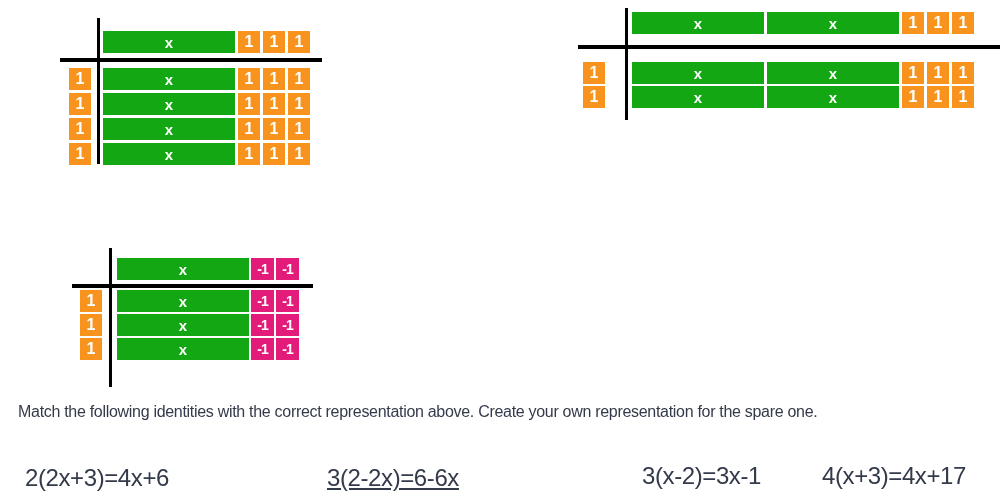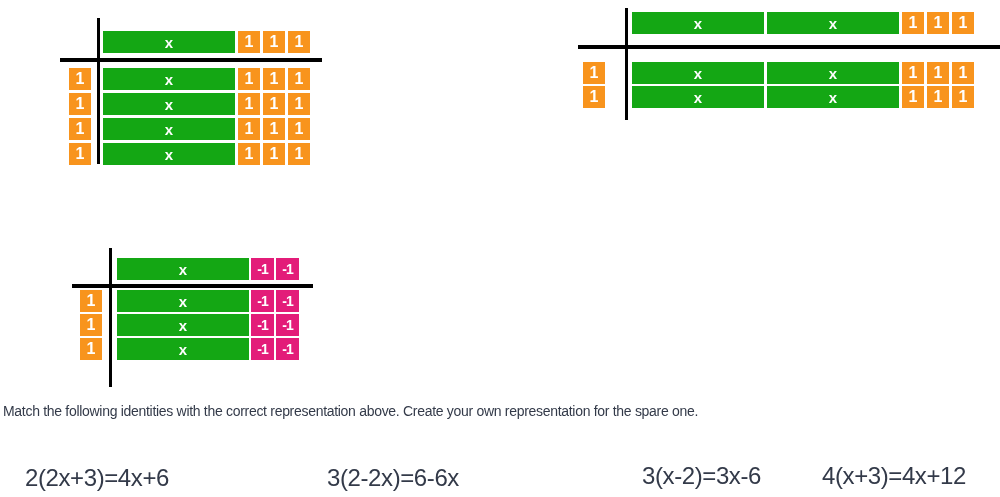--- a/index.html
+++ b/index.html
@@ -49,36 +49,36 @@
   #diagram-c { left: 72px; top: 248px; width: 241px; height: 139px; }
   #diagram-c .h-axis { left: 0; top: 36px; width: 241px; height: 4px; }
   #diagram-c .v-axis { left: 37px; top: 0; width: 3px; height: 139px; }
   #diagram-c .header { position: absolute; left: 45px; top: 10px; gap: 2px; }
   #diagram-c .leftcol { position: absolute; left: 8px; top: 42px; gap: 2px; }
   #diagram-c .rows { left: 45px; top: 42px; gap: 2px; }
   #diagram-c .tile-row { gap: 2px; }
 
   .instruction {
     position: absolute;
-    left: 3px; top: 403px;
-    font-size: 14px;
+    left: 18px; top: 403px;
+    font-size: 16px;
     letter-spacing: -0.3px;
     color: var(--text, #333a49);
     white-space: nowrap;
   }
   .identity {
     position: absolute;
     top: 464px;
     font-size: 24px;
     letter-spacing: -0.4px;
     color: var(--text, #333a49);
     white-space: nowrap;
   }
   #identity-1 { left: 25px; }
-  #identity-2 { left: 327px; }
+  #identity-2 { left: 327px; text-decoration: underline; }
   #identity-3 { left: 642px; top: 462px; }
   #identity-4 { left: 822px; top: 462px; }
 </style>
 </head>
 <body>
 
 <div id="diagram-a" class="diagram">
   <div class="axis v-axis"></div>
   <div class="axis h-axis"></div>
   <div class="tiles-row header">
@@ -182,14 +182,14 @@
         <span class="tile tile-neg">-1</span>
         <span class="tile tile-neg">-1</span>
       </div>
     </div>
 </div>
 
 <div class="instruction">Match the following identities with the correct representation above. Create your own representation for the spare one.</div>
 
 <span id="identity-1" class="identity">2(2x+3)=4x+6</span>
 <span id="identity-2" class="identity">3(2-2x)=6-6x</span>
-<span id="identity-3" class="identity">3(x-2)=3x-6</span>
-<span id="identity-4" class="identity">4(x+3)=4x+12</span>
+<span id="identity-3" class="identity">3(x-2)=3x-1</span>
+<span id="identity-4" class="identity">4(x+3)=4x+17</span>
 
 </body></html>

